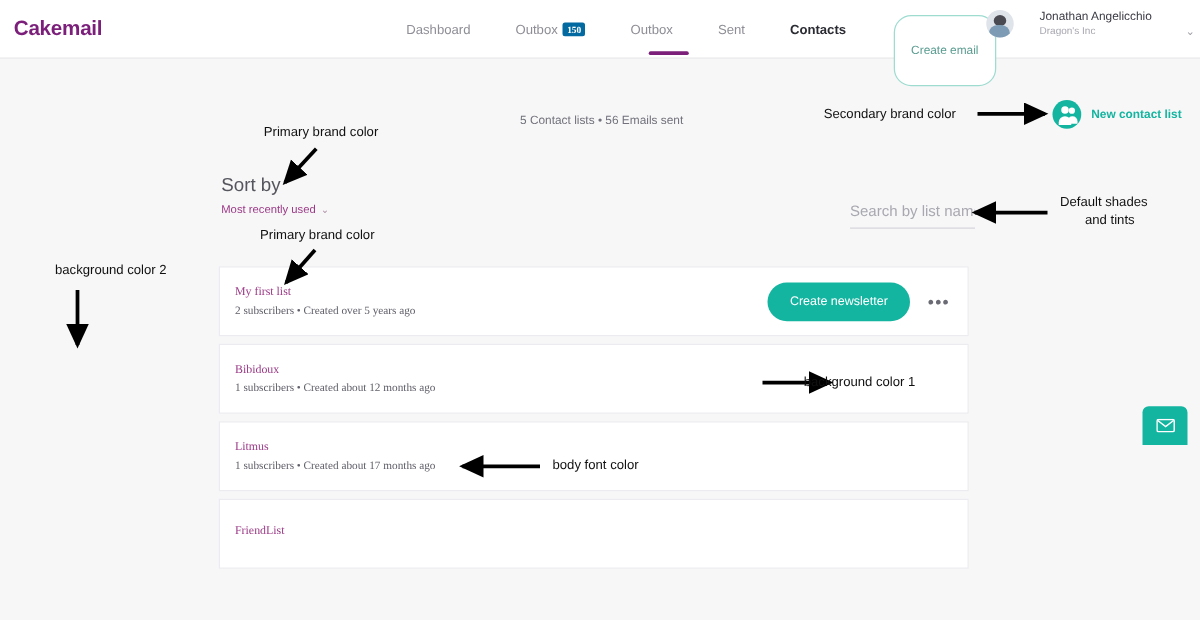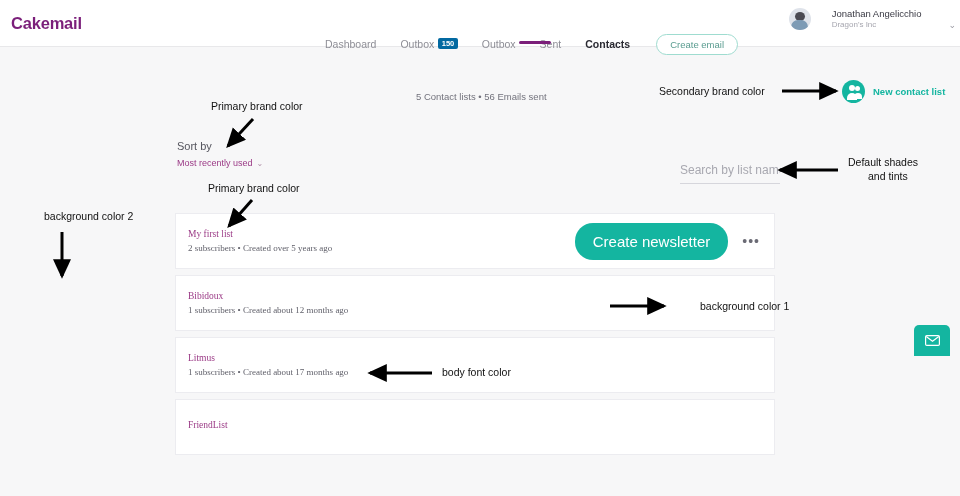--- a/index.html
+++ b/index.html
@@ -17,41 +17,42 @@
     background: #ffffff; border-bottom: 1px solid #e8e8ea;
     display: flex; align-items: center;
   }
   .logo {
     position: absolute; left: 11px; top: 14px;
     font-size: 16.5px; font-weight: bold; color: #7b1f7a;
     letter-spacing: -0.2px;
   }
   .nav {
     position: absolute; left: 313px; top: 12px;
-    display: flex; align-items: flex-end; gap: 0; margin-top: 20px;
+    display: flex; align-items: flex-start; gap: 12px;
   }
   .nav-item {
     font-size: 10.5px; color: #8e8e96; padding: 0 12px;
     position: relative; height: 23px; display: flex; align-items: center;
     white-space: nowrap;
   }
   .nav-item.active { color: #2b2b33; font-weight: bold; }
   .nav-underline {
     position: absolute; left: 519px; top: 41px; width: 32px; height: 2.5px;
     background: #7b1f7a; border-radius: 2px;
   }
   .badge {
     display: inline-block; background: #0369a1; color: #fff;
     font-size: 7.5px; font-weight: bold; border-radius: 2px;
     padding: 1.5px 3.5px; margin-left: 4px; line-height: 1;
     vertical-align: middle;
+    font-family: Liberation Serif, serif;
   }
   .create-email-btn {
     margin-left: 14px; border: 1px solid #9fdcd0; border-radius: 14px;
-    color: #5a9c90; font-size: 9.5px; padding: 4px 13px; background: #fff;
+    color: #5a9c90; font-size: 9.5px; padding: 22px 13px; background: #fff;
     white-space: nowrap;
   }
   .profile {
     position: absolute; right: 4px; top: 8px;
     display: flex; align-items: flex-end; gap: 21px;
   }
   .avatar {
     width: 22px; height: 22px; border-radius: 50%;
     background: #dfe3ea; position: relative; overflow: hidden;
     flex: 0 0 auto;
@@ -102,21 +103,21 @@
   }
   .new-list-icon .b2 {
     position: absolute; left: 12px; top: 12.5px; width: 7.5px; height: 6px;
     border-radius: 4px 4px 0 0; background: #fff;
   }
   .new-list-label { font-size: 9.5px; color: #14b5a0; font-weight: bold; }
 
   .sortby {
     position: absolute; left: 177px; top: 140px;
   }
-  .sortby-label { font-size: 11px; color: #55555e; }
+  .sortby-label { font-size: 15px; color: #55555e; }
   .sortby-value {
     font-size: 9px; color: #9b3a86; margin-top: 2px;
   }
   .sortby-chev { font-size: 8px; color: #b090a8; margin-left: 4px; }
 
   .search {
     position: absolute; left: 680px; top: 160px; width: 100px;
   }
   .search-input {
     width: 100px; border: none; border-bottom: 1px solid #d6d6dc;
@@ -131,21 +132,21 @@
   .card {
     background: #ffffff; border: 1px solid #ececf0;
     height: 56px; margin-bottom: 6px;
     display: flex; align-items: center; position: relative;
     padding: 0 14px 0 12px;
   }
   .card-main { flex: 1 1 auto; font-family: Liberation Serif, serif; }
   .card-title { font-size: 9.5px; color: #9b3a86; margin-bottom: 4px; }
   .card-sub { font-size: 9px; color: #5f5f69; }
   .newsletter-btn {
-    background: #14b5a0; color: #fff; font-size: 15px;
+    background: #14b5a0; color: #fff; font-size: 10px;
     border: none; border-radius: 18px; padding: 10px 18px;
     white-space: nowrap; font-family: "Liberation Sans", sans-serif;
   }
   .dots {
     margin-left: 14px; font-size: 14px; color: #6b6b75;
     letter-spacing: 1px; line-height: 1;
   }
 
   
   .fab {
@@ -292,16 +293,16 @@
 
     <line x1="432" y1="373" x2="370" y2="373" stroke="#000" stroke-width="3" marker-end="url(#ah)"></line>
   </svg>
 
   <div class="ann" style="left:211px; top:100px;">Primary brand color</div>
   <div class="ann" style="left:208px; top:182px;">Primary brand color</div>
   <div class="ann" style="left:659px; top:85px;">Secondary brand color</div>
   <div class="ann center" style="left:848px; top:156px;">Default shades</div>
   <div class="ann center" style="left:868px; top:170px;">and tints</div>
   <div class="ann" style="left:8px; top:210px;padding-left:36px;">background color 2</div>
-  <div class="ann" style="left:700px; top:300px;">background color 1</div>
+  <div class="ann" style="left:643px; top:300px;">background color 1</div>
   <div class="ann" style="left:442px; top:366px;">body font color</div>
 
 </div>
 
 </body></html>

